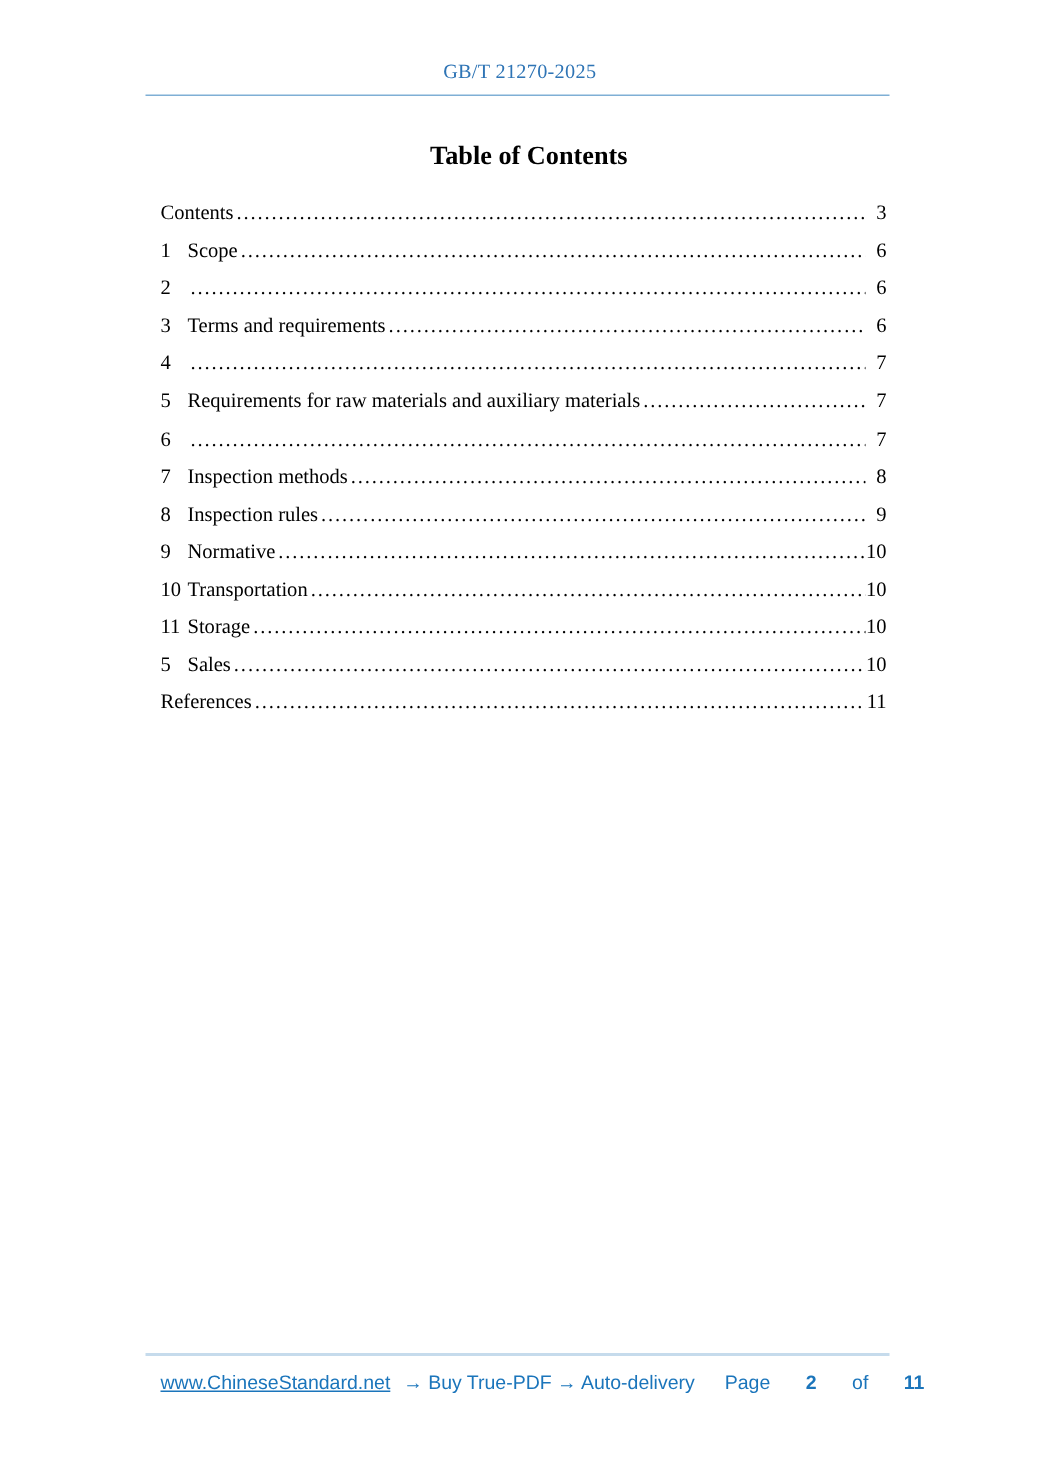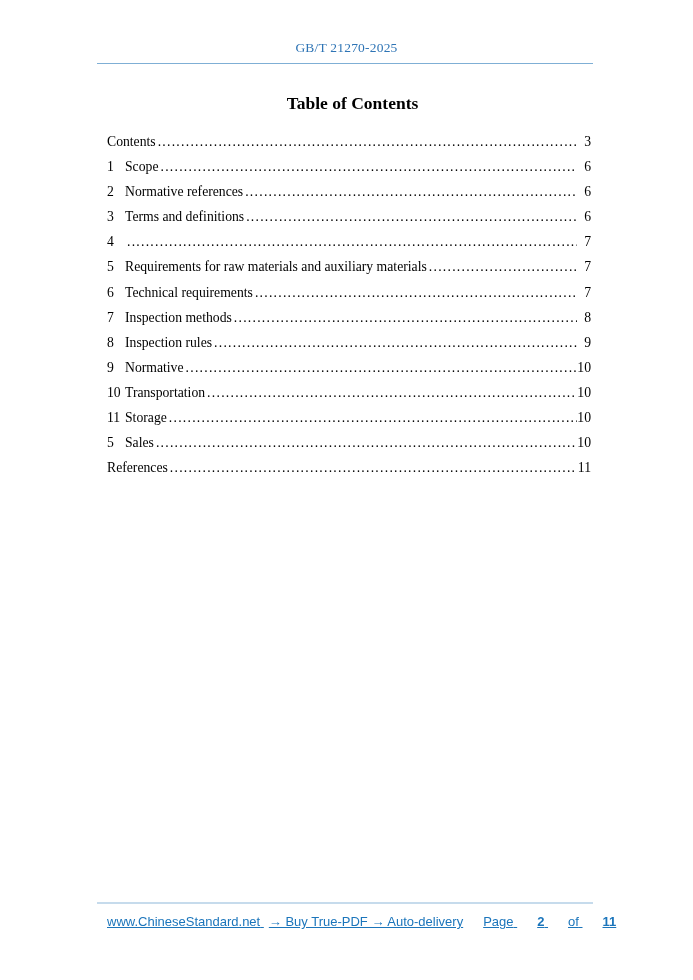--- a/index.html
+++ b/index.html
@@ -91,21 +91,20 @@
   }
   .footer-row {
     margin-top: 10px;
     padding: 0 7px 0 10px;
     display: flex;
     justify-content: space-between;
     align-items: baseline;
     font-size: 13px;
     color: var(--footer-blue, #1b75bb);
     white-space: nowrap;
-    text-decoration: underline;
   }
   .footer-link {
     text-decoration: underline;
     color: var(--footer-blue, #1b75bb);
     cursor: pointer;
   }
   .footer-tagline {
     margin-left: 5px;
   }
   .footer-right span,
@@ -138,48 +137,46 @@
 
     <div class="toc-row">
       <span class="toc-num">1</span>
       <span class="toc-label">Scope</span>
       <span class="toc-dots">........................................................................................................................................................................................................</span>
       <span class="toc-page">6</span>
     </div>
 
     <div class="toc-row">
       <span class="toc-num">2</span>
-      <span class="toc-label">Normative references</span>
       <span class="toc-dots">........................................................................................................................................................................................................</span>
       <span class="toc-page">6</span>
     </div>
 
     <div class="toc-row">
       <span class="toc-num">3</span>
-      <span class="toc-label">Terms and definitions</span>
+      <span class="toc-label">Terms and requirements</span>
       <span class="toc-dots">........................................................................................................................................................................................................</span>
       <span class="toc-page">6</span>
     </div>
 
     <div class="toc-row">
       <span class="toc-num">4</span>
       <span class="toc-dots">........................................................................................................................................................................................................</span>
       <span class="toc-page">7</span>
     </div>
 
     <div class="toc-row">
       <span class="toc-num">5</span>
       <span class="toc-label">Requirements for raw materials and auxiliary materials</span>
       <span class="toc-dots">........................................................................................................................................................................................................</span>
       <span class="toc-page">7</span>
     </div>
 
     <div class="toc-row">
       <span class="toc-num">6</span>
-      <span class="toc-label">Technical requirements</span>
       <span class="toc-dots">........................................................................................................................................................................................................</span>
       <span class="toc-page">7</span>
     </div>
 
     <div class="toc-row">
       <span class="toc-num">7</span>
       <span class="toc-label">Inspection methods</span>
       <span class="toc-dots">........................................................................................................................................................................................................</span>
       <span class="toc-page">8</span>
     </div>

